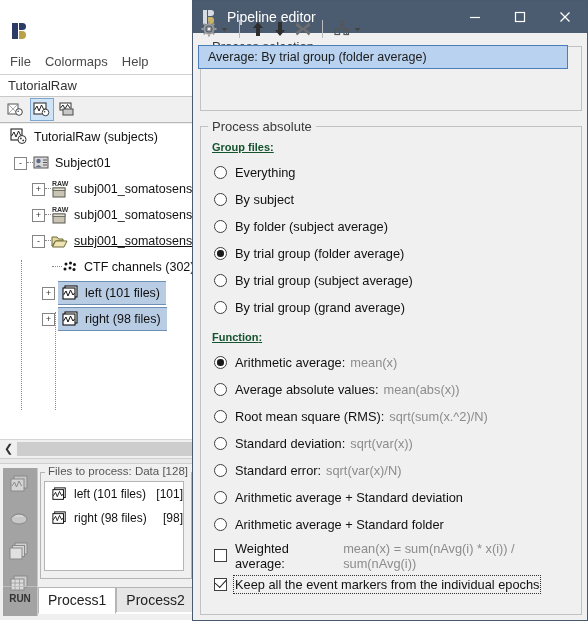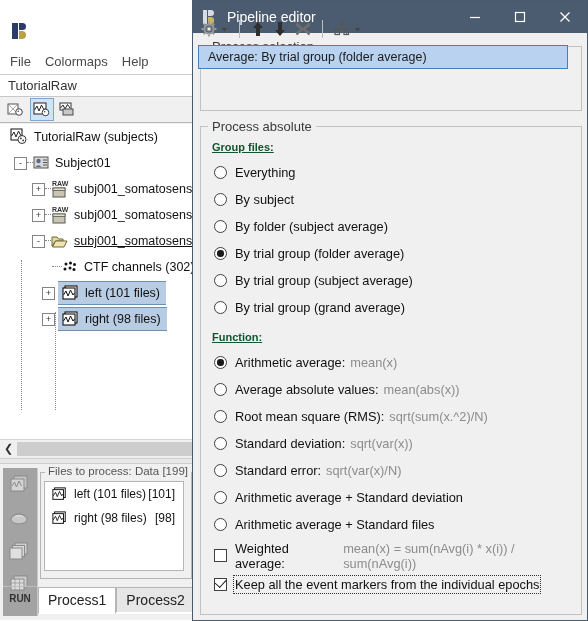--- a/index.html
+++ b/index.html
@@ -87,21 +87,21 @@
 
   #files-group {
     position:absolute; left:38px; top:8px; width:152px; height:107px;
     border:1px solid #b5b5b5; box-sizing:border-box; background:#f0f0f0;
   }
   #files-legend { position:absolute; left:45px; top:1px; background:#f0f0f0; padding:0 3px;
       font-size:11.5px; color:#555; }
   #files-list { position:absolute; left:44px; top:17px; width:140px; height:90px; background:#ffffff;
       border:1px solid #b5b5b5; box-sizing:border-box; overflow:hidden; }
   .frow { display:flex; align-items:center; height:24px; padding-left:6px; font-size:12px; color:#111; }
-  .frow .cnt { margin-left:auto; margin-right:8px; }
+  .frow .cnt { margin-left:auto; }
 
   #tabs { position:absolute; left:38px; top:120px; height:30px; display:flex; align-items:flex-end; }
   .tab { font-size:14px; padding:4px 9px 5px 9px; border:1px solid #b5b5b5; box-sizing:border-box;
          background:#e6e6e6; color:#222; }
   .tab.active { background:#ffffff; border-bottom:1px solid #ffffff; position:relative; z-index:2; }
   #tabs-underline { position:absolute; left:38px; top:148px; width:160px; height:2px; background:#ffffff; }
 
   
   #dlg {
     position:absolute; left:192px; top:0; width:396px; height:621px;
@@ -339,21 +339,21 @@
           <svg width="22" height="20" viewBox="0 0 22 20">
             <rect x="5" y="2" width="13" height="11" fill="#cfcfcf" stroke="#8a8a8a" stroke-width="1"></rect>
             <rect x="2" y="5" width="13" height="11" fill="#dcdcdc" stroke="#8a8a8a" stroke-width="1"></rect>
             <path d="M6 5 v11 M10.5 5 v11 M2 9 h13 M2 12.5 h13" stroke="#9a9a9a" stroke-width=".8"></path>
           </svg>
         </div>
         <div id="run-lbl">RUN</div>
       </div>
 
       <fieldset id="files-group"></fieldset>
-      <div id="files-legend">Files to process: Data [199]</div>
+      <div id="files-legend">Files to process: Data [128]</div>
 
       <div id="files-list">
         <div class="frow">
           <svg width="17" height="15" viewBox="0 0 19 17" style="flex:none;margin-right:6px;">
             <rect x="4" y="1" width="12" height="11" fill="#fff" stroke="#111" stroke-width="1.1"></rect>
             <rect x="2" y="3" width="12" height="11" fill="#fff" stroke="#111" stroke-width="1.1"></rect>
             <path d="M2.5 10 L5 6 L7 11 L9.5 5 L12 10 L13.5 8" stroke="#111" fill="none" stroke-width="1"></path>
           </svg>
           <span>left (101 files)</span>
           <span class="cnt">[101]</span>
@@ -519,21 +519,21 @@
         <span class="radio"></span>
         <span class="lbl">Standard error:</span>
         <span class="formula">sqrt(var(x)/N)</span>
       </div>
       <div class="opt">
         <span class="radio"></span>
         <span class="lbl">Arithmetic average + Standard deviation</span>
       </div>
       <div class="opt">
         <span class="radio"></span>
-        <span class="lbl">Arithmetic average + Standard files</span>
+        <span class="lbl">Arithmetic average + Standard folder</span>
       </div>
 
       <div class="opt" style="margin-top:4px;">
         <span class="check"></span>
         <span class="lbl">Weighted average:</span>
         <span class="formula">mean(x) = sum(nAvg(i) * x(i)) / sum(nAvg(i))</span>
       </div>
       <div class="opt" style="margin-top:2px;">
         <span class="check on"></span>
         <span class="lbl focusring">Keep all the event markers from the individual epochs</span>

